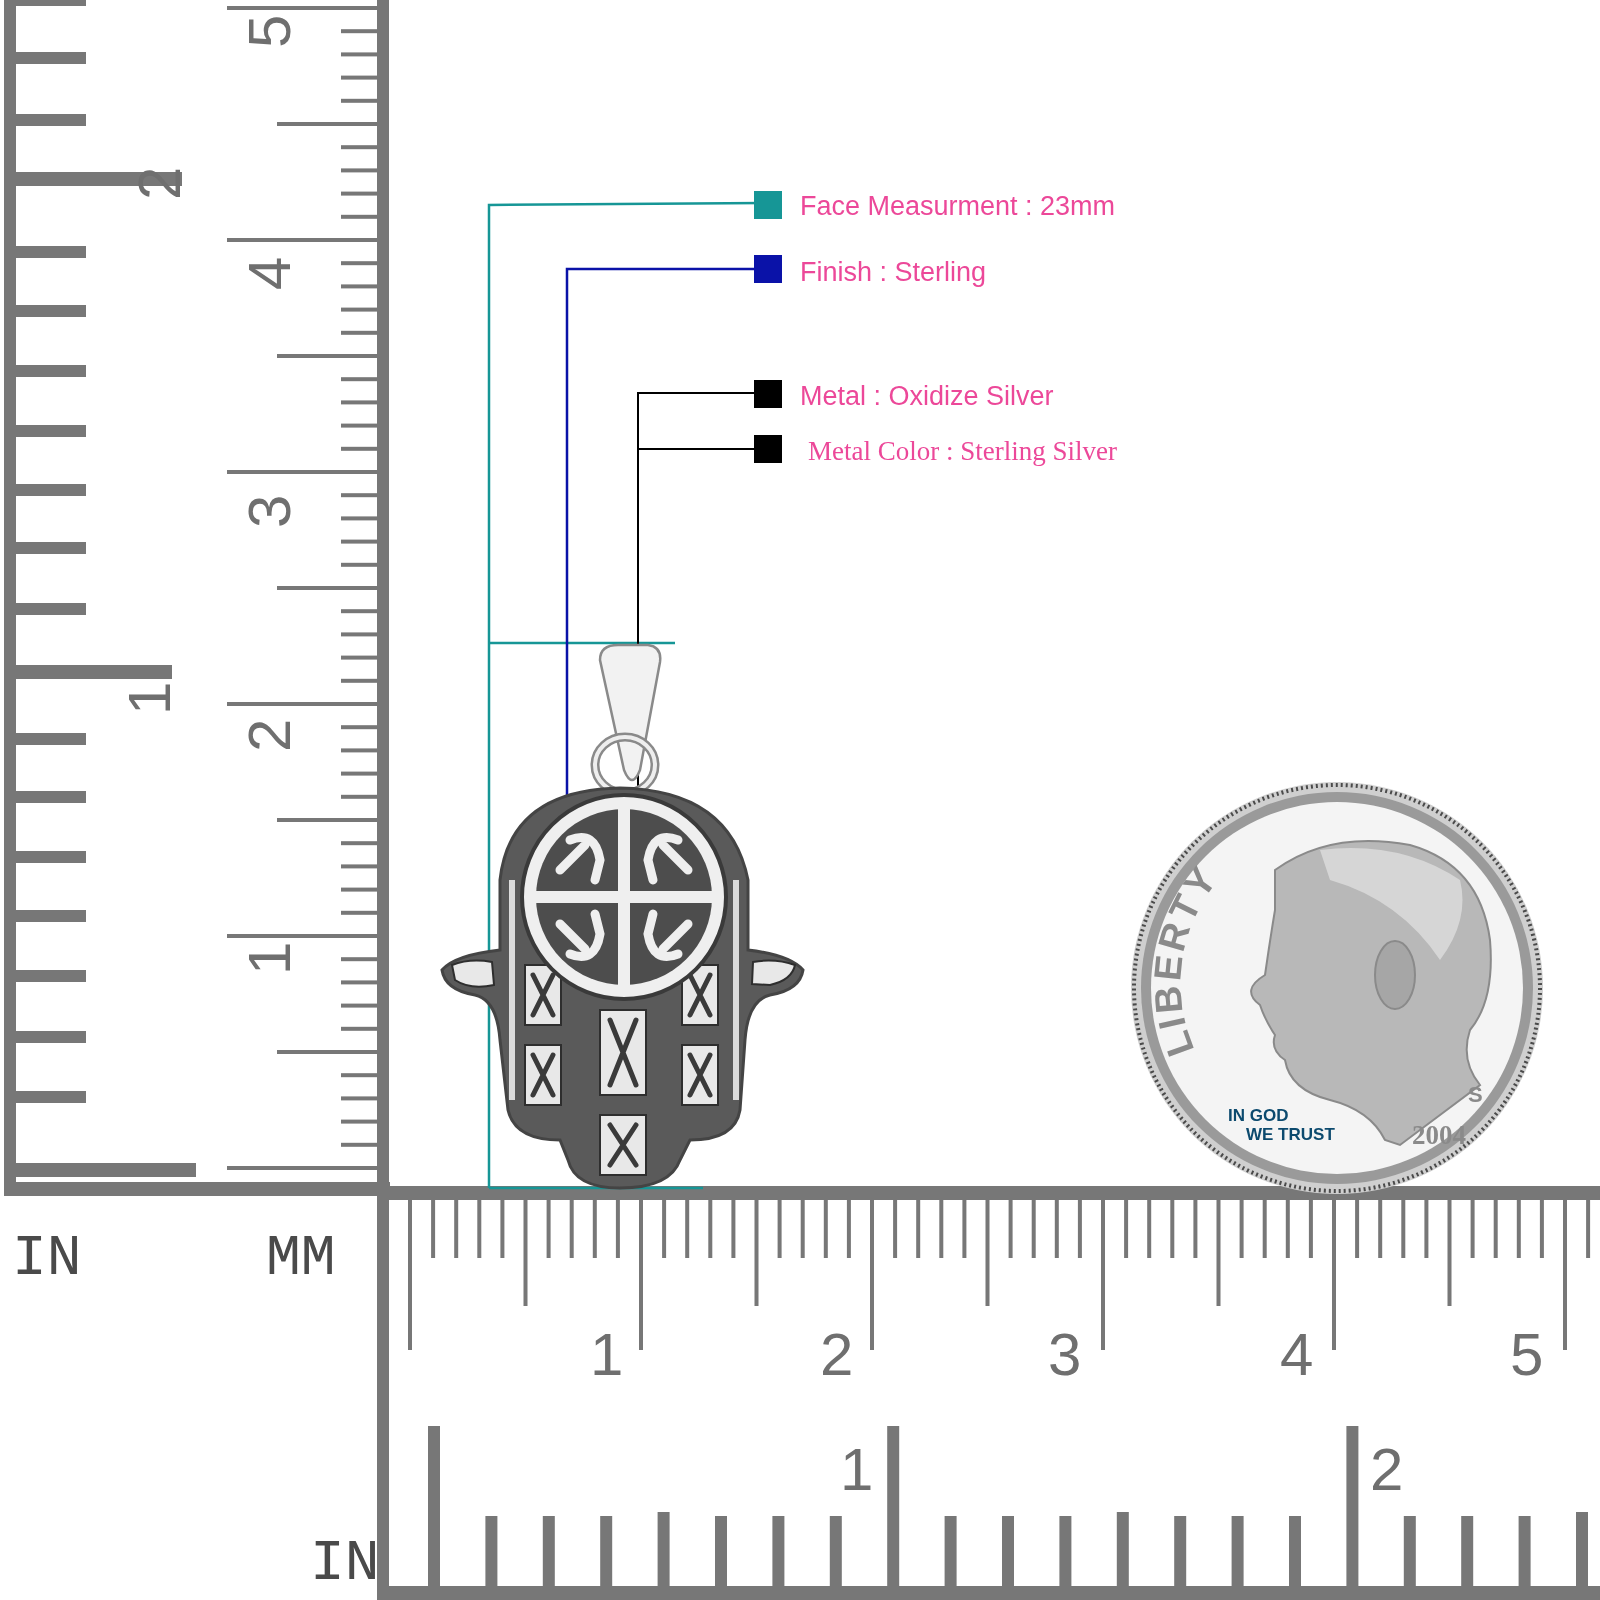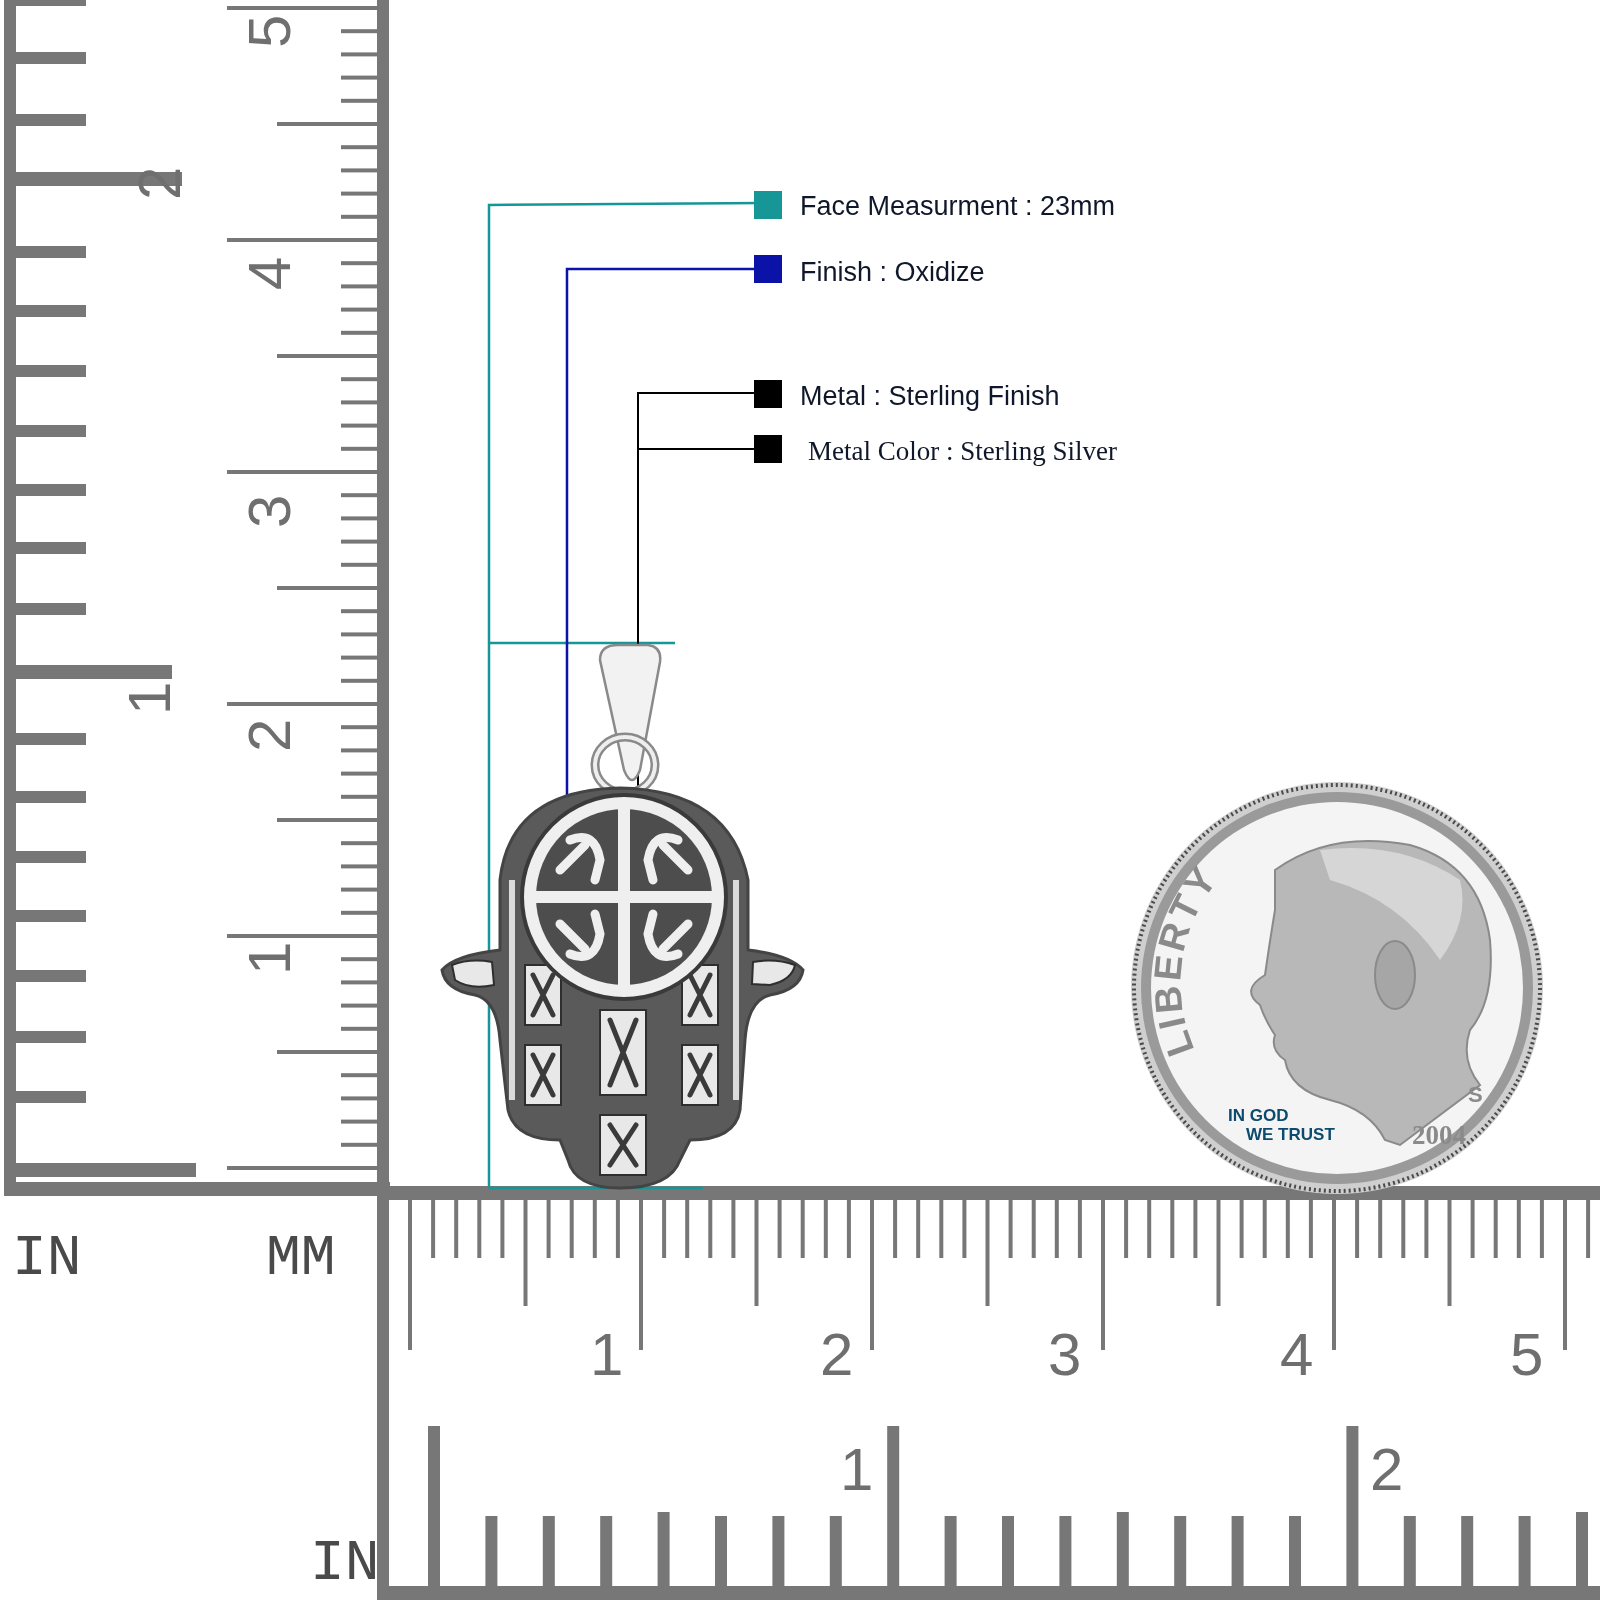--- a/index.html
+++ b/index.html
@@ -1,20 +1,20 @@
 <!DOCTYPE html>
 <html><head>
   <meta charset="utf-8">
   <style>
     html, body { margin: 0; padding: 0; background: #ffffff; }
     body { width: 1600px; height: 1600px; position: relative; overflow: hidden;
            font-family: "Liberation Sans", sans-serif; }
     .abs { position: absolute; }
     svg { position: absolute; left: 0; top: 0; }
-    .spec-label { position: absolute; font-size: 27px; color: #0f172a; white-space: nowrap;
+    .spec-label { position: absolute; font-size: 27px; color: #ec4899; white-space: nowrap;
                   font-family: "Liberation Sans", sans-serif; line-height: 1; }
     .ruler-unit { position: absolute; font-size: 58px; color: #4a4a4a;
                   font-family: Liberation Mono, monospace; line-height: 1; }
     .num { font-family: "Liberation Sans", sans-serif; fill: #6f6f6f; }
   </style>
 </head>
 <body>
 
 <svg width="1600" height="1600" viewBox="0 0 1600 1600">
 
@@ -297,24 +297,24 @@
   <div style="padding-left:18px;">WE TRUST</div>
 </div>
 <div class="abs" style="left:1468px; top:1082px; color:#8a8a8a; font-weight:bold; font-size:22px; font-family:'Liberation Sans', sans-serif;">S</div>
 <div class="abs" style="left:1412px; top:1120px; color:#8a8a8a; font-weight:bold; font-size:27px; font-family:'Liberation Serif', serif;">2004</div>
 
 <div>
   <div class="abs" style="left:754px; top:191px; width:28px; height:28px; background:#169696;"></div>
   <div class="spec-label" style="left:800px; top:193px;">Face Measurment : 23mm</div>
 
   <div class="abs" style="left:754px; top:255px; width:28px; height:28px; background:#0a12a8;"></div>
-  <div class="spec-label" style="left:800px; top:259px;">Finish : Oxidize</div>
+  <div class="spec-label" style="left:800px; top:259px;">Finish : Sterling</div>
 
   <div class="abs" style="left:754px; top:380px; width:28px; height:28px; background:#000000;"></div>
-  <div class="spec-label" style="left:800px; top:383px;">Metal : Sterling Finish</div>
+  <div class="spec-label" style="left:800px; top:383px;">Metal : Oxidize Silver</div>
 
   <div class="abs" style="left:754px; top:435px; width:28px; height:28px; background:#000000;"></div>
   <div class="spec-label" style="left:808px; top:438px;font-family:Liberation Serif, serif;">Metal Color : Sterling Silver</div>
 </div>
 
 <div class="ruler-unit" style="left:12px; top:1230px;">IN</div>
 <div class="ruler-unit" style="left:266px; top:1230px;text-align:center;">MM</div>
 <div class="ruler-unit" style="left:310px; top:1535px;">IN</div>
 
 </body></html>

